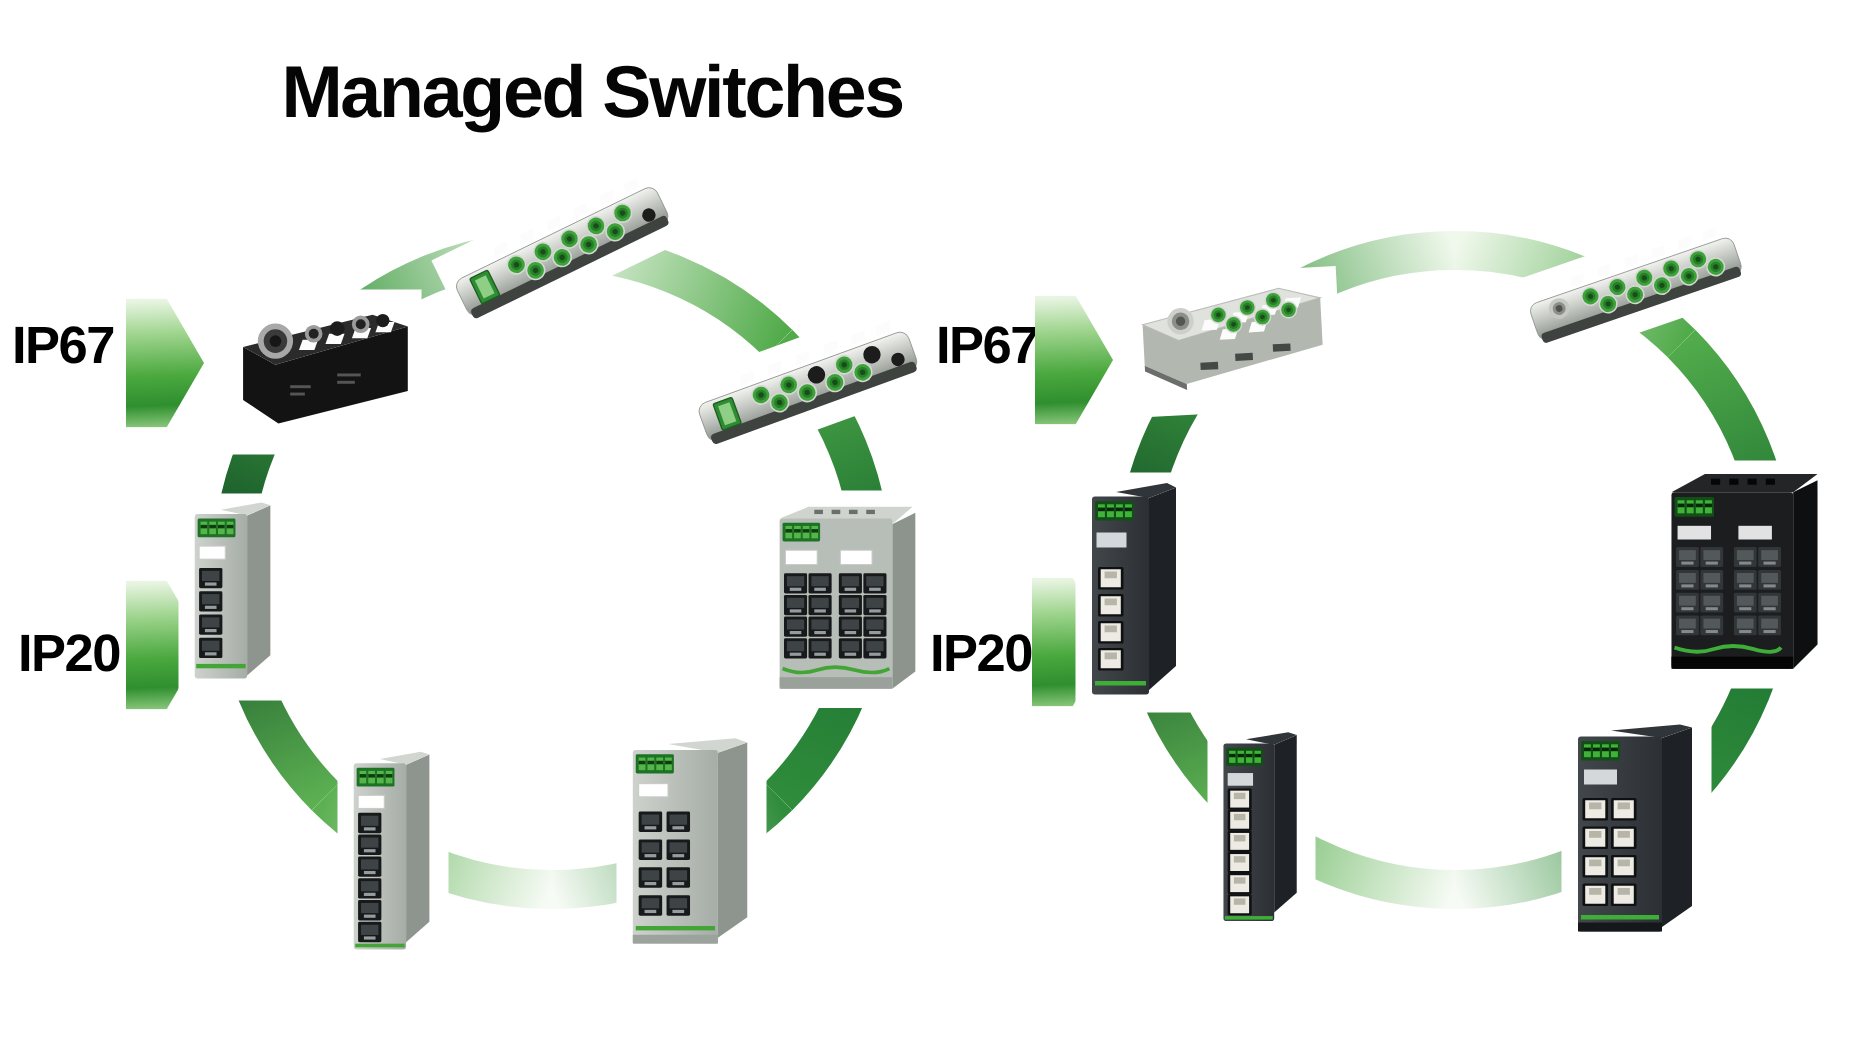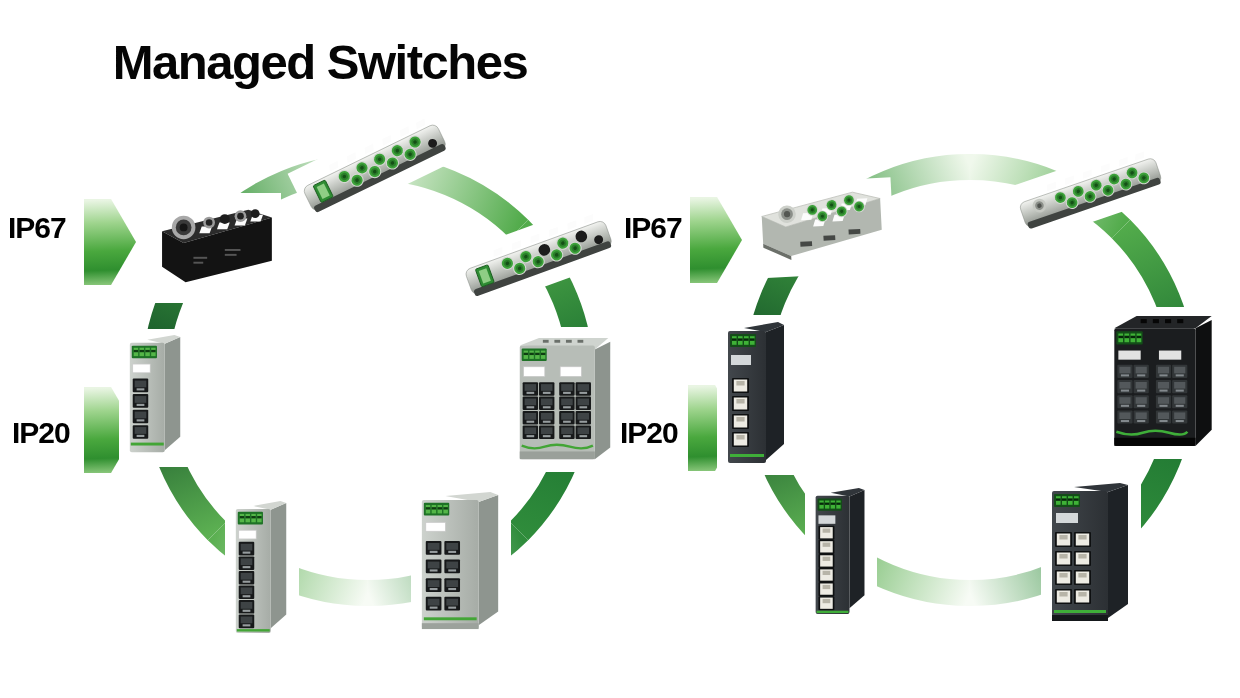--- a/index.html
+++ b/index.html
@@ -1,22 +1,22 @@
 <!DOCTYPE html>
 <html style="--title-color: #050505; --arrow-light: #e9f5e3; --arrow-mid: #4aa83e; --arrow-dark: #2f8f2f; --ring-dark: #124e26; --ring-mid: #3e9a41; --ring-light: #8ccb7b; --ring-pale: #f0f8ec; --accent-green: #3fae39;"><head>
 <meta charset="utf-8">
 <style>
   html,body{margin:0;padding:0;background:#ffffff;}
   .canvas{position:relative;width:1240px;height:698px;background:#fff;overflow:hidden;
           font-family:"Liberation Sans",sans-serif;}
   .title{position:absolute;top:34px;font-weight:700;font-size:49px;letter-spacing:-1.5px;
          color:var(--title-color,#050505);text-align:center;white-space:nowrap;}
-  #t-managed{left:38px;width:564px;}
+  #t-managed{left:38px;width:564px;text-align:right;}
   #t-unmanaged{left:636px;width:566px;}
-  .iplabel{position:absolute;font-weight:700;font-size:30px;letter-spacing:-1px;color:#000;}
+  .iplabel{position:absolute;font-weight:700;font-size:35px;letter-spacing:-1px;color:#000;}
   .arrow{position:absolute;width:52px;height:86px;z-index:2;
          clip-path:polygon(0 0,52% 0,100% 50%,52% 100%,0 100%);
          background:linear-gradient(178deg,var(--arrow-light,#e9f5e3) 2%,#9ed48d 28%,
                     var(--arrow-mid,#4aa83e) 60%,var(--arrow-dark,#2f8f2f) 82%,#90cb80 100%);}
   .ring{position:absolute;width:452px;height:452px;z-index:1;}
   .device{position:absolute;background:#fff;box-shadow:0 0 0 5px #fff;z-index:3;}
   .device svg{display:block;width:100%;height:100%;}
   .rot26{transform:rotate(-26deg);}
   .rot20{transform:rotate(-20deg);}
   .rot19{transform:rotate(-19deg);}

